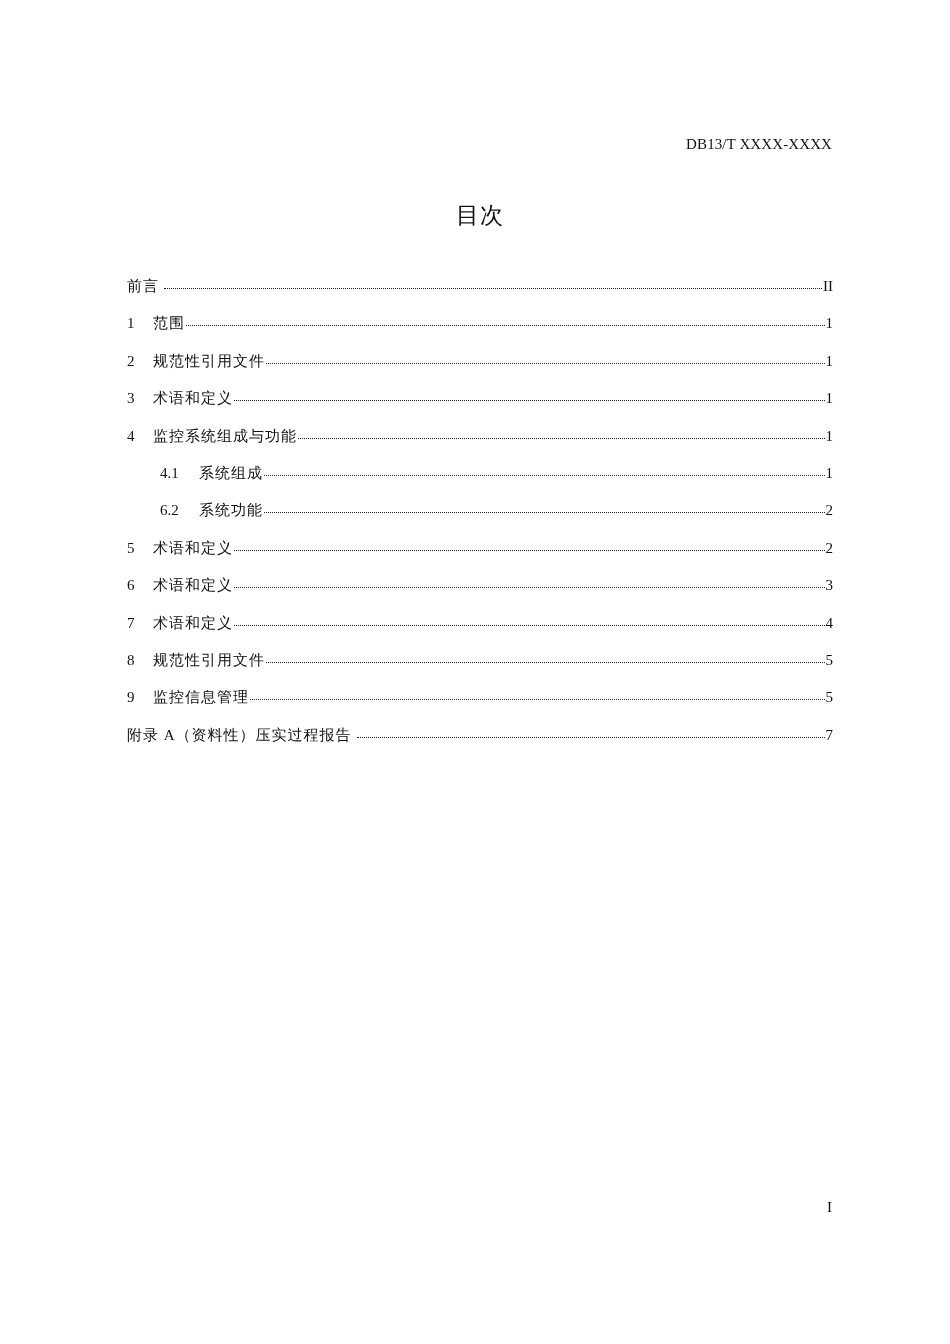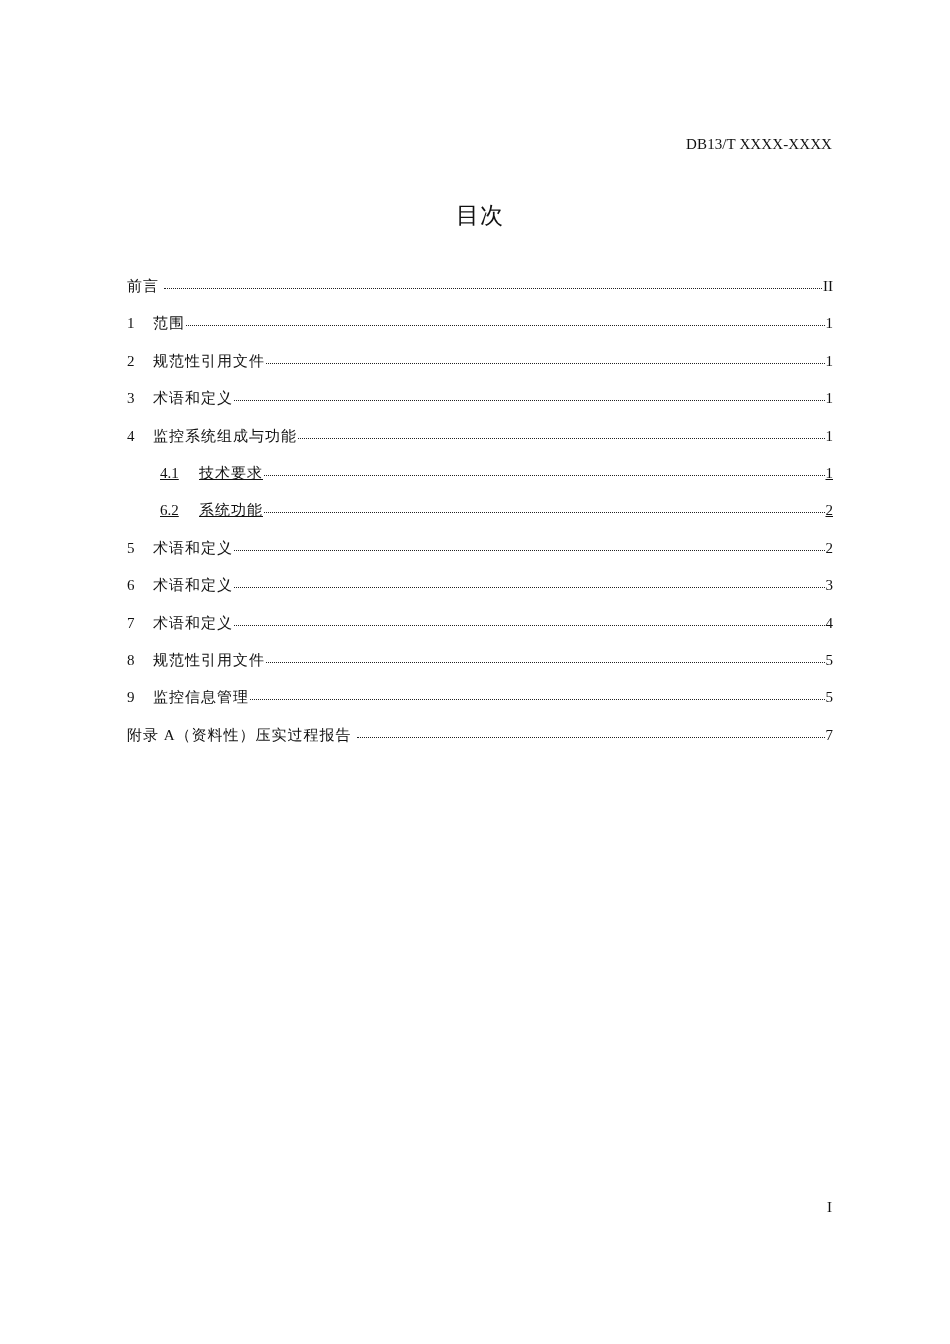--- a/index.html
+++ b/index.html
@@ -40,21 +40,20 @@
     }
     .toc-row {
       display: flex;
       align-items: baseline;
       height: 37.4px;
       font-size: 15px;
       cursor: pointer;
     }
     .toc-row.level-2 {
       padding-left: 33px;
-      text-decoration: underline;
     }
     .toc-num {
       display: inline-block;
       min-width: 26px;
       white-space: nowrap;
     }
     .toc-row.level-2 .toc-num {
       min-width: 39px;
     }
     .toc-label {
@@ -124,21 +123,21 @@
       <span class="toc-page">1</span>
     </div>
     <div class="toc-row level-1">
       <span class="toc-num">4</span>
       <span class="toc-label">监控系统组成与功能</span>
       <span class="toc-leader"></span>
       <span class="toc-page">1</span>
     </div>
     <div class="toc-row level-2">
       <span class="toc-num">4.1</span>
-      <span class="toc-label">技术要求</span>
+      <span class="toc-label">系统组成</span>
       <span class="toc-leader"></span>
       <span class="toc-page">1</span>
     </div>
     <div class="toc-row level-2">
       <span class="toc-num">6.2</span>
       <span class="toc-label">系统功能</span>
       <span class="toc-leader"></span>
       <span class="toc-page">2</span>
     </div>
     <div class="toc-row level-1">

